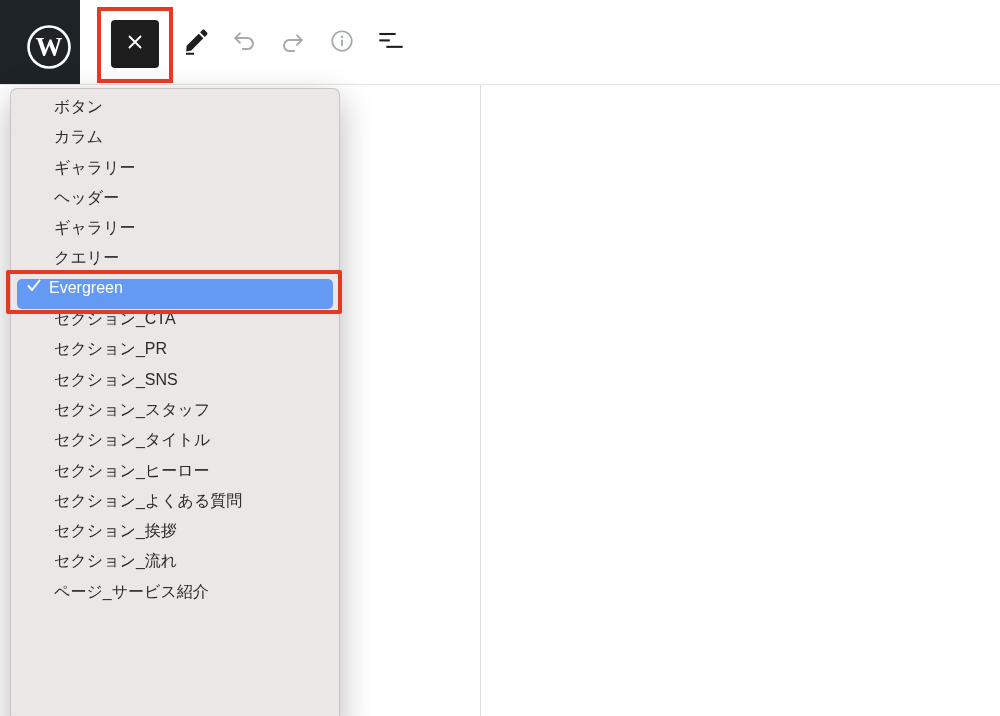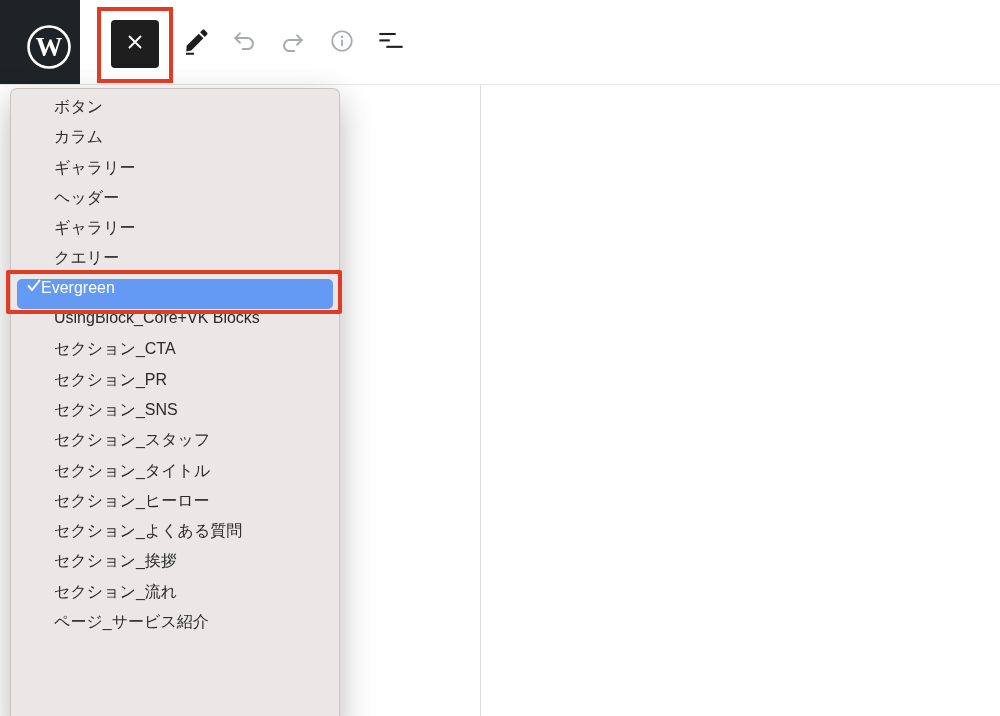--- a/index.html
+++ b/index.html
@@ -38,21 +38,21 @@
                 background:#fff;box-sizing:border-box;}
   .open-all-caret{width:0;height:0;border-left:5px solid transparent;border-right:5px solid transparent;border-top:6px solid #3a6ba6;}
   .vk-row{left:528px;width:480px;height:46px;background:#f5f5f5;border:1px solid #e1e1e1;box-sizing:border-box;
           display:flex;align-items:center;padding-left:22px;font-size:18px;font-weight:700;color:#23282d;}
 
   
   .dropdown{left:10px;top:88px;width:330px;height:645px;background:#ebe7e7;border:1px solid rgba(0,0,0,0.15);
             border-radius:7px;box-shadow:0 12px 34px rgba(0,0,0,0.28);z-index:10;overflow:hidden;
             padding-top:8px;box-sizing:border-box;}
   .dd-item{height:30.3px;display:flex;align-items:flex-start;padding-left:43px;font-size:16px;color:#2a2a2a;white-space:nowrap;}
-  .dd-item.selected{margin:0 6px;padding-left:10px;background:#649af3;color:#fff;border-radius:5px;}
+  .dd-item.selected{margin:0 6px;padding-left:10px;background:#649af3;color:#fff;border-radius:5px;gap:8px;}
 
   
   .annot{border:4px solid #e23b23;z-index:40;box-sizing:border-box;}
   .annot1{left:97px;top:7px;width:76px;height:76px;}
   .annot2{left:6px;top:270px;width:336px;height:44px;border-radius:2px;}
 </style>
 </head>
 <body>
 
 <div class="abs header"></div>
@@ -189,23 +189,20 @@
       </div>
       <div class="dd-item selected">
         <span>
           <svg width="14" height="13" viewBox="0 0 14 13" style="display:block">
             <path d="M1.5 7 L5 11 L12.5 1.5" fill="none" stroke="#ffffff" stroke-width="2" stroke-linecap="round" stroke-linejoin="round"></path>
           </svg>
         </span>
         <span>Evergreen</span>
       </div>
       <div class="dd-item">
-        <span>UsingBlock_Core+VK Blocks</span>
-      </div>
-      <div class="dd-item">
         <span>セクション_CTA</span>
       </div>
       <div class="dd-item">
         <span>セクション_PR</span>
       </div>
       <div class="dd-item">
         <span>セクション_SNS</span>
       </div>
       <div class="dd-item">
         <span>セクション_スタッフ</span>

